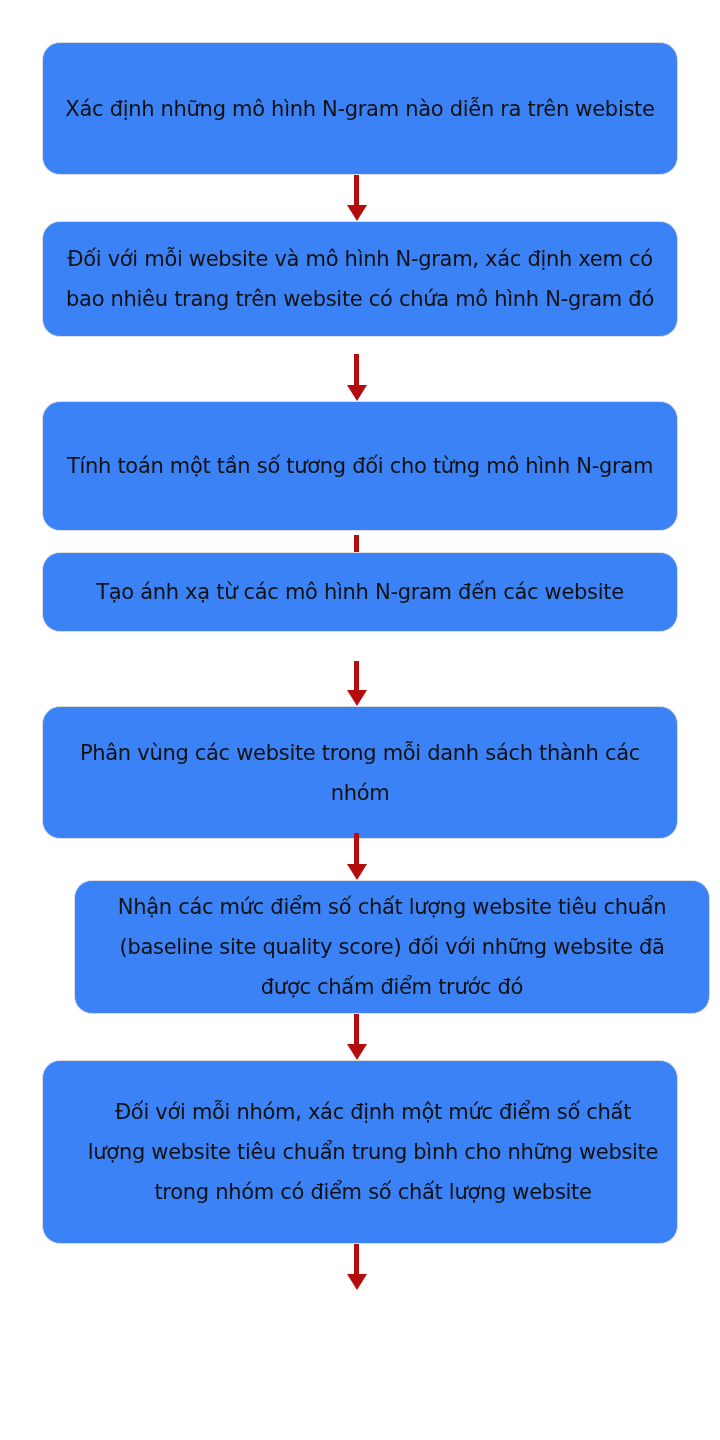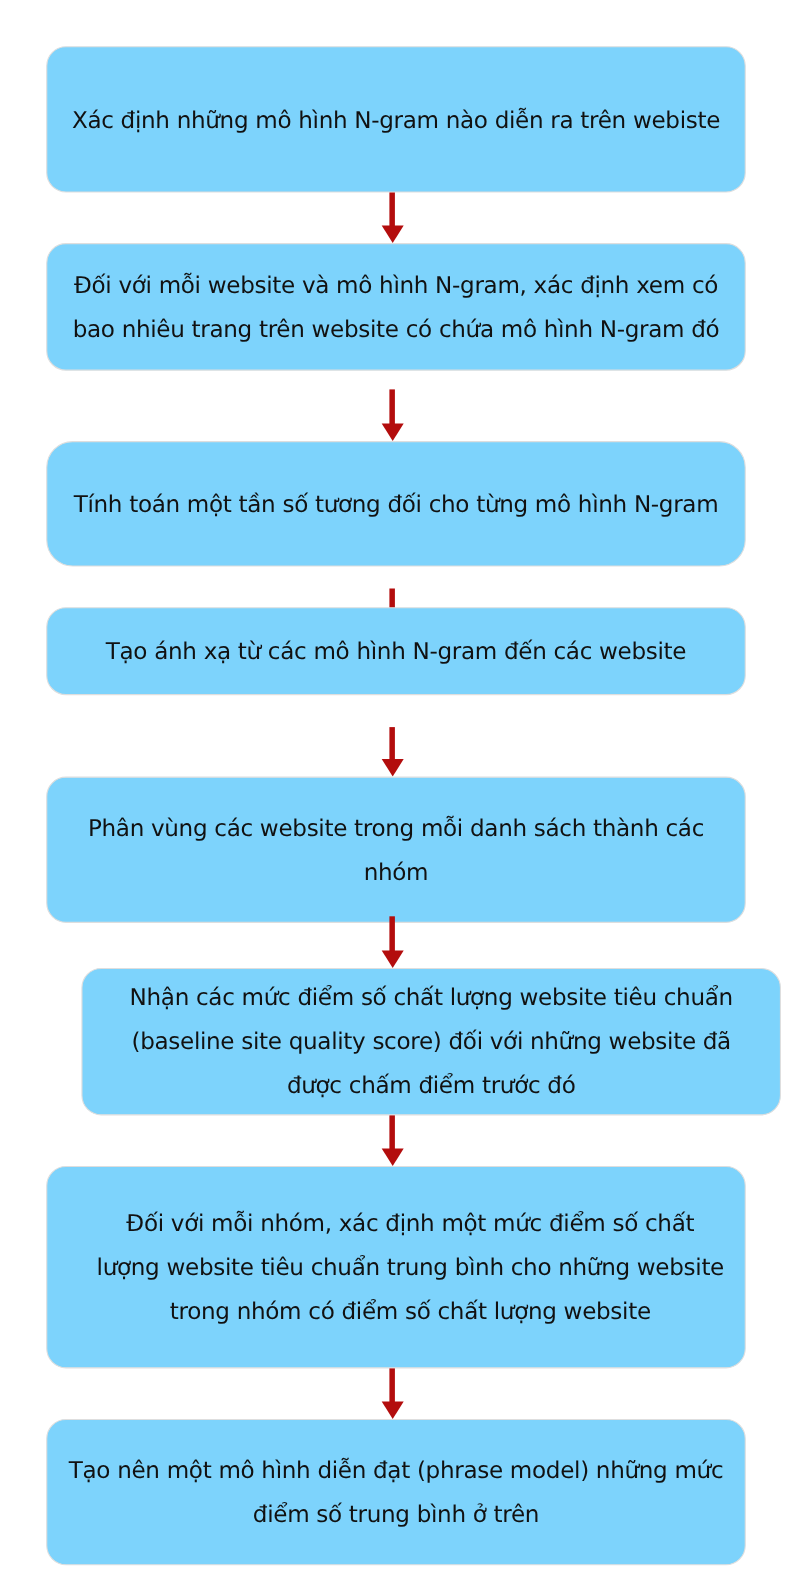--- a/index.html
+++ b/index.html
@@ -18,21 +18,21 @@
     position: absolute;
     left: 0; top: 0;
     width: 720px;
     height: 1440px;
   }
   .step {
     position: absolute;
     left: 42px;
     width: 636px;
     box-sizing: border-box;
-    background: #7dd3fc;
+    background: #3b82f6;
     border: 1px solid #dedede;
     border-radius: 18px;
     display: flex;
     align-items: center;
     justify-content: center;
     text-align: center;
     padding: 0 18px;
     color: #111111;
     font-size: 21px;
     line-height: 40px;
@@ -75,21 +75,21 @@
   </div>
 
   <div class="step" style="top:221px;height:116px;">
     <span>Đối với mỗi website và mô hình N-gram, xác định xem có bao nhiêu trang trên website có chứa mô hình N-gram đó</span>
   </div>
   <div class="arrow" style="top:354px;height:47px;">
     <div class="shaft" style="height:33px;"></div>
       <div class="head"></div>
   </div>
 
-  <div class="step" style="top:401px;height:114px;border-radius:24px;">
+  <div class="step" style="top:401px;height:130px;">
     <span>Tính toán một tần số tương đối cho từng mô hình N-gram</span>
   </div>
   <div class="arrow" style="top:535px;height:46px;">
     <div class="shaft" style="height:32px;"></div>
       <div class="head"></div>
   </div>
 
   <div class="step" style="top:552px;height:80px;">
     <span>Tạo ánh xạ từ các mô hình N-gram đến các website</span>
   </div>
@@ -115,17 +115,14 @@
   </div>
 
   <div class="step" style="top:1060px;height:184px;padding-left:44px;">
     <span>Đối với mỗi nhóm, xác định một mức điểm số chất lượng website tiêu chuẩn trung bình cho những website trong nhóm có điểm số chất lượng website</span>
   </div>
   <div class="arrow" style="top:1244px;height:46px;">
     <div class="shaft" style="height:32px;"></div>
       <div class="head"></div>
   </div>
 
-  <div class="step" style="top:1290px;height:133px;">
-    <span>Tạo nên một mô hình diễn đạt (phrase model) những mức điểm số trung bình ở trên</span>
-  </div>
 
 </div>
 
 </body></html>

